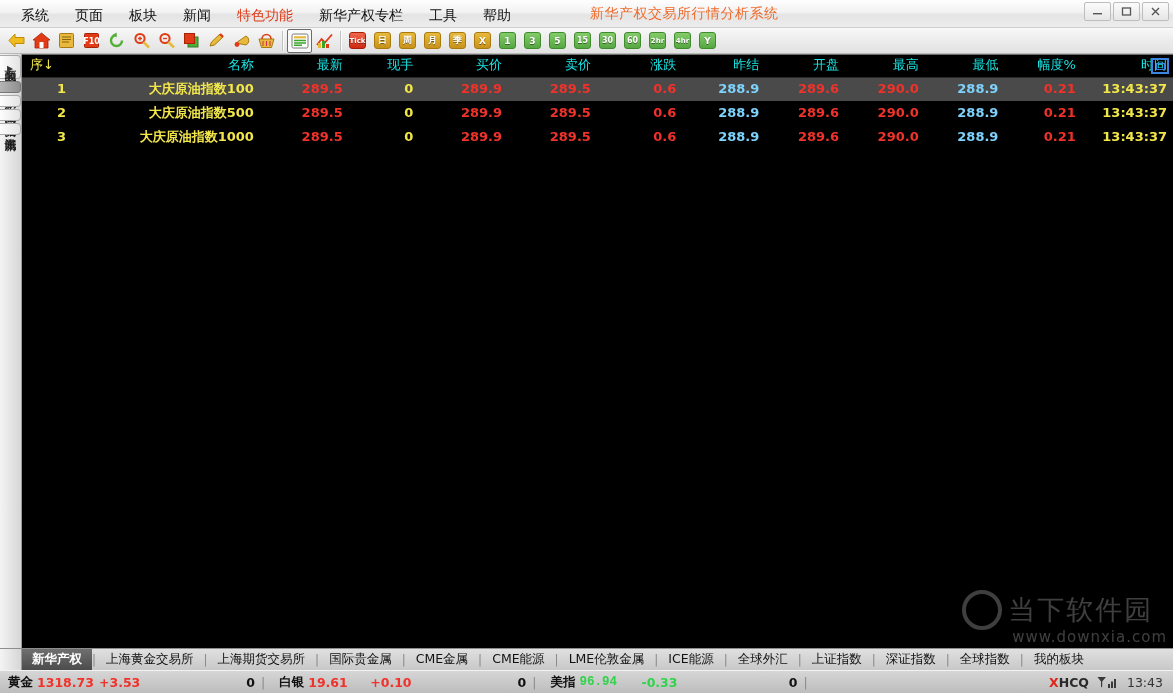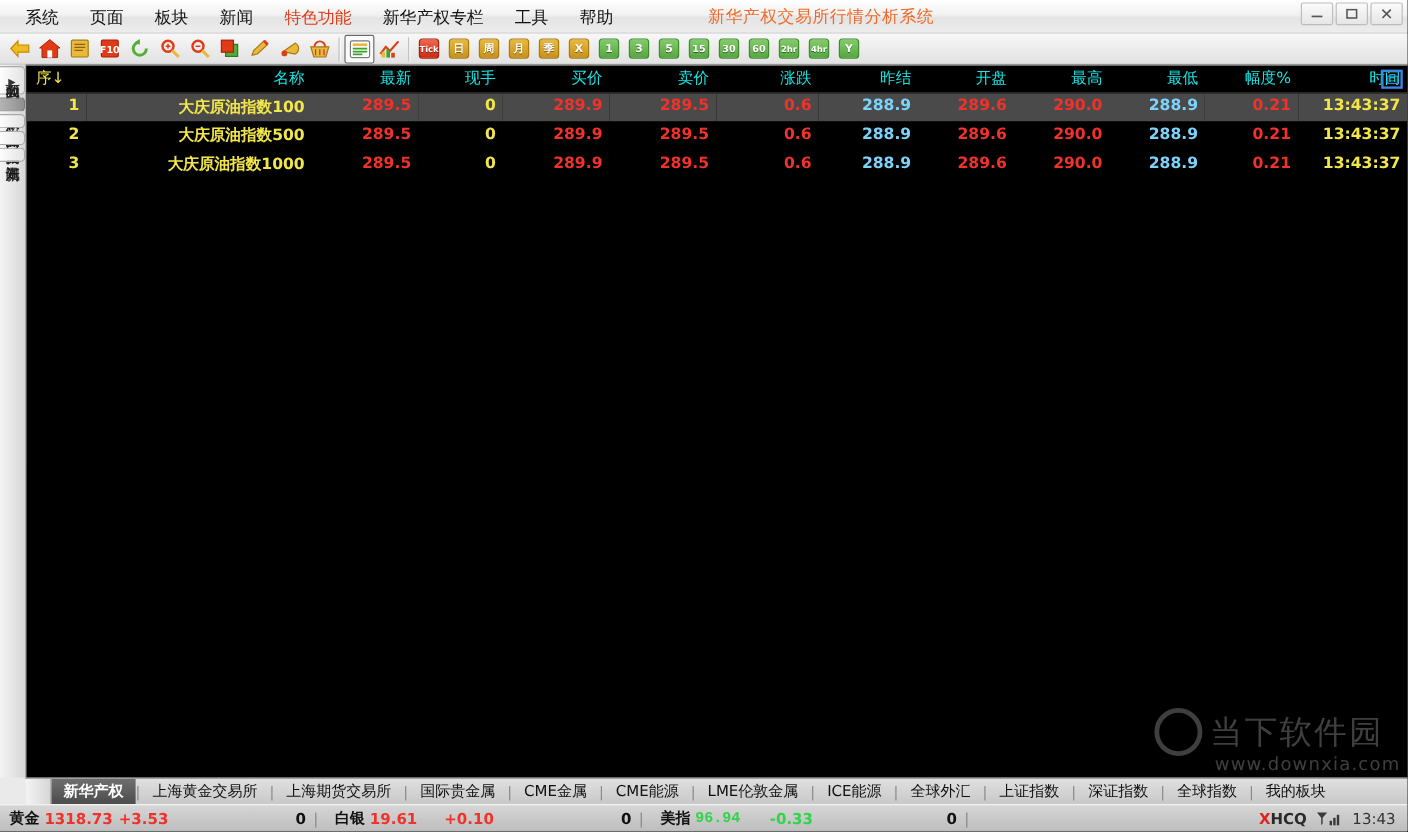--- a/index.html
+++ b/index.html
@@ -176,21 +176,20 @@
   .wm-text { font-size: 27px; color: #cfcfcf; letter-spacing: 2px; }
   .wm-url { font-size: 15px; color: #cfcfcf; margin-left: 50px; margin-top: -2px; letter-spacing: 1px; }
 
   
   .tabbar {
     height: 22px; flex: 0 0 22px;
     background: linear-gradient(#e0e0e0, #c8c8c8);
     border-top: 1px solid #8d8d8d;
     display: flex; align-items: stretch; overflow: hidden;
     position: relative;
-    margin-left: 21px;
   }
   .tab-spacer { width: 22px; flex: 0 0 22px;
     background: linear-gradient(to right, #f4f4f4, #d6d6d6);
     border-right: 1px solid #9a9a9a; }
   .tab {
     display: flex; align-items: center; padding: 0 10px;
     font-size: 12.5px; color: #111; cursor: pointer; white-space: nowrap;
   }
   .tab.sel {
     background: linear-gradient(#6f6f6f, #4c4c4c);

